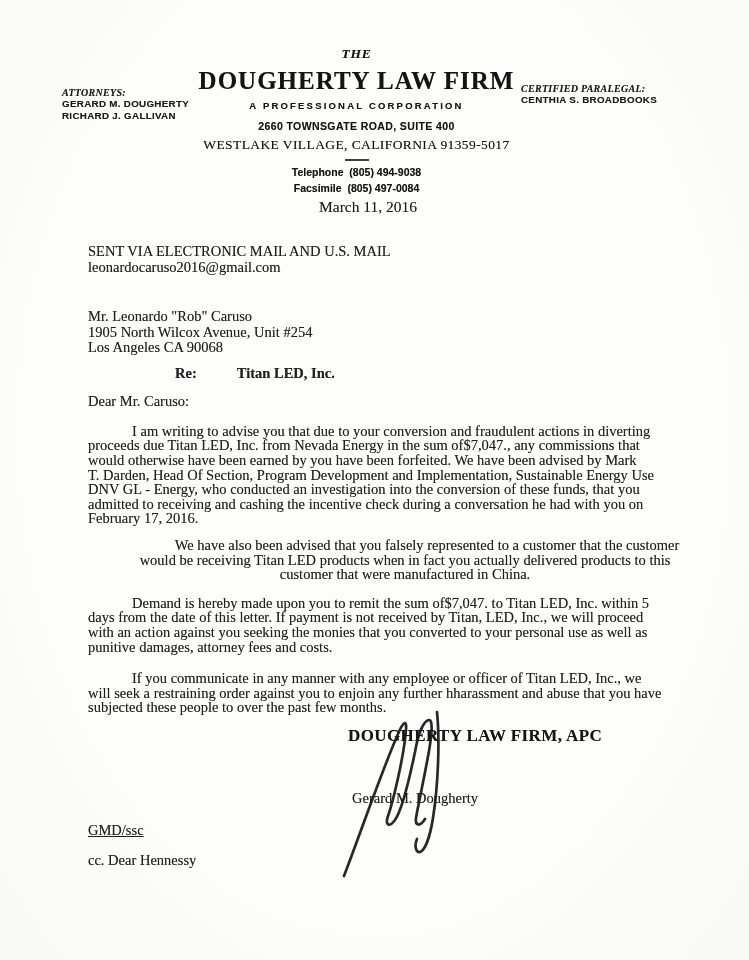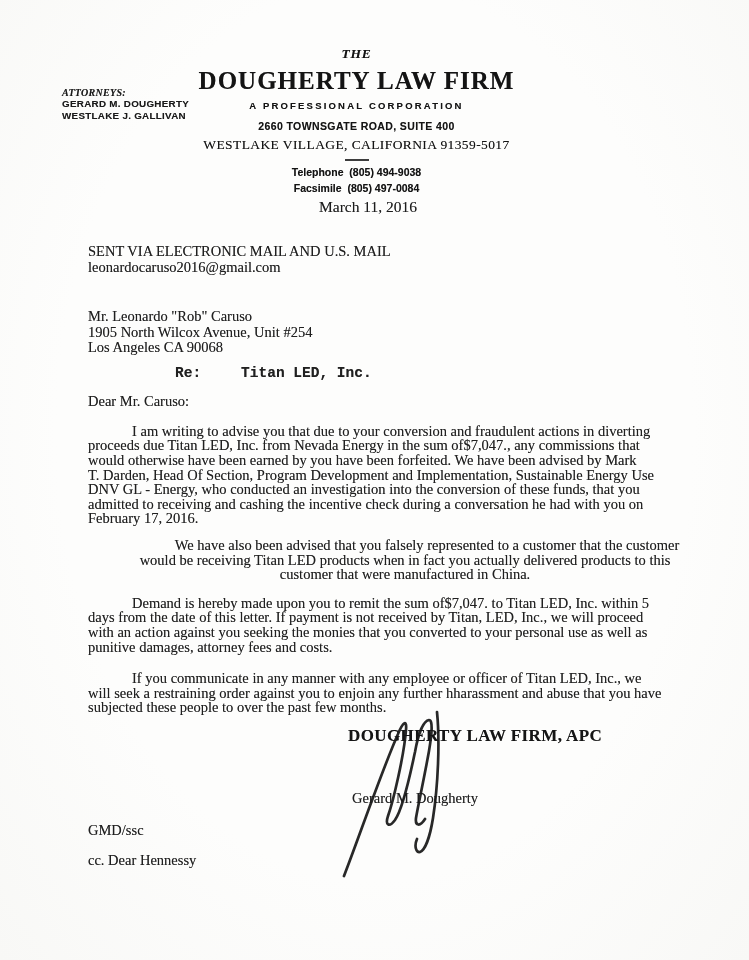--- a/index.html
+++ b/index.html
@@ -74,37 +74,37 @@
     position:absolute; top:198px; left:319px;
     font-size:15.5px;
     text-align:center;
   }
   .body {
     position:absolute; top:244px; left:88px; width:634px;
     font-size:14.5px; line-height:14.6px; color:#202020;
   }
   .delivery, .email { line-height:15.5px; }
   .addr { margin-top:34px; line-height:15.6px; }
-  .re-line { margin-top:10px; font-weight:bold; padding-left:87px;font-family:Liberation Mono, monospace; }
+  .re-line { margin-top:10px; font-weight:bold; padding-left:87px; }
   .re-subject { margin-left:40px; }
   .salutation { margin-top:14px; line-height:15.5px; }
   .para {
     margin:14px 0 0 0;
     text-indent:44px;
     white-space:pre-line;
   }
   .para.p3 { margin-top:12px;text-align:center; }
   .para.p5 { margin-top:17px; }
   .closing-firm {
     margin-top:13px; padding-left:260px;
     font-weight:bold; font-size:17px; line-height:16px; letter-spacing:0.4px;
     color:#151515;
   }
   .signer { margin-top:47px; padding-left:264px; line-height:15px; }
-  .initials { margin-top:17px; line-height:15px; }
+  .initials { margin-top:17px; line-height:15px;text-decoration:underline; }
   .cc-line { margin-top:15px; line-height:15px; }
 
   
   .signature {
     position:absolute; left:330px; top:708px;
     width:128px; height:170px;
     pointer-events:none;
   }
   .signature path {
     fill:none; stroke:#181818; stroke-width:2.7;
@@ -124,23 +124,27 @@
     <div class="lh-addr1">2660 TOWNSGATE ROAD, SUITE 400</div>
     <div class="lh-addr2">WESTLAKE VILLAGE, CALIFORNIA 91359-5017</div>
     <div class="lh-rule"></div>
     <div class="lh-contact">Telephone  (805) 494-9038</div>
     <div class="lh-contact">Facsimile  (805) 497-0084</div>
   </header>
 
   <aside class="side-block attorneys">
     <div class="side-heading">ATTORNEYS:</div>
     <div class="side-name">GERARD M. DOUGHERTY</div>
-    <div class="side-name">WESTLAKE J. GALLIVAN</div>
+    <div class="side-name">RICHARD J. GALLIVAN</div>
   </aside>
 
+  <aside class="side-block paralegal">
+    <div class="side-heading">CERTIFIED PARALEGAL:</div>
+    <div class="side-name">CENTHIA S. BROADBOOKS</div>
+  </aside>
 
   <div class="date">March 11, 2016</div>
 
   <main class="body">
     <div class="delivery">SENT VIA ELECTRONIC MAIL AND U.S. MAIL</div>
     <div class="email">leonardocaruso2016@gmail.com</div>
 
     <div class="addr">
       <div>Mr. Leonardo "Rob" Caruso</div>
       <div>1905 North Wilcox Avenue, Unit #254</div>

